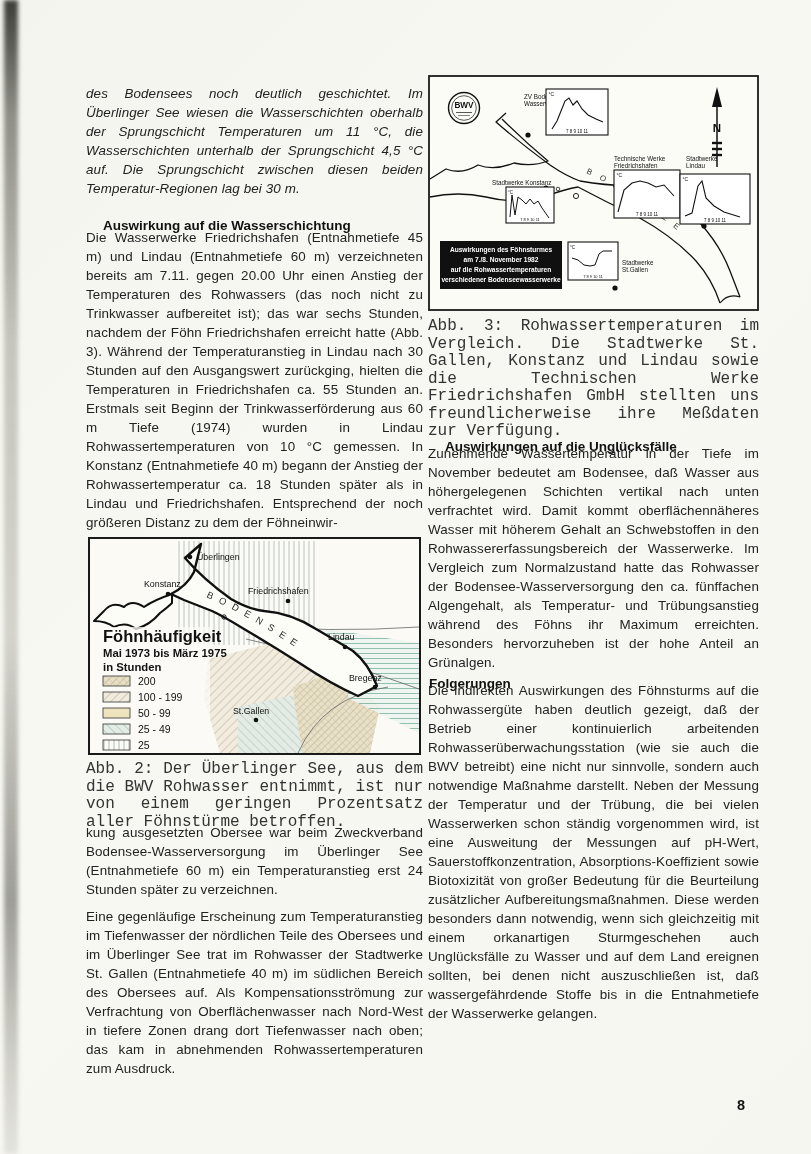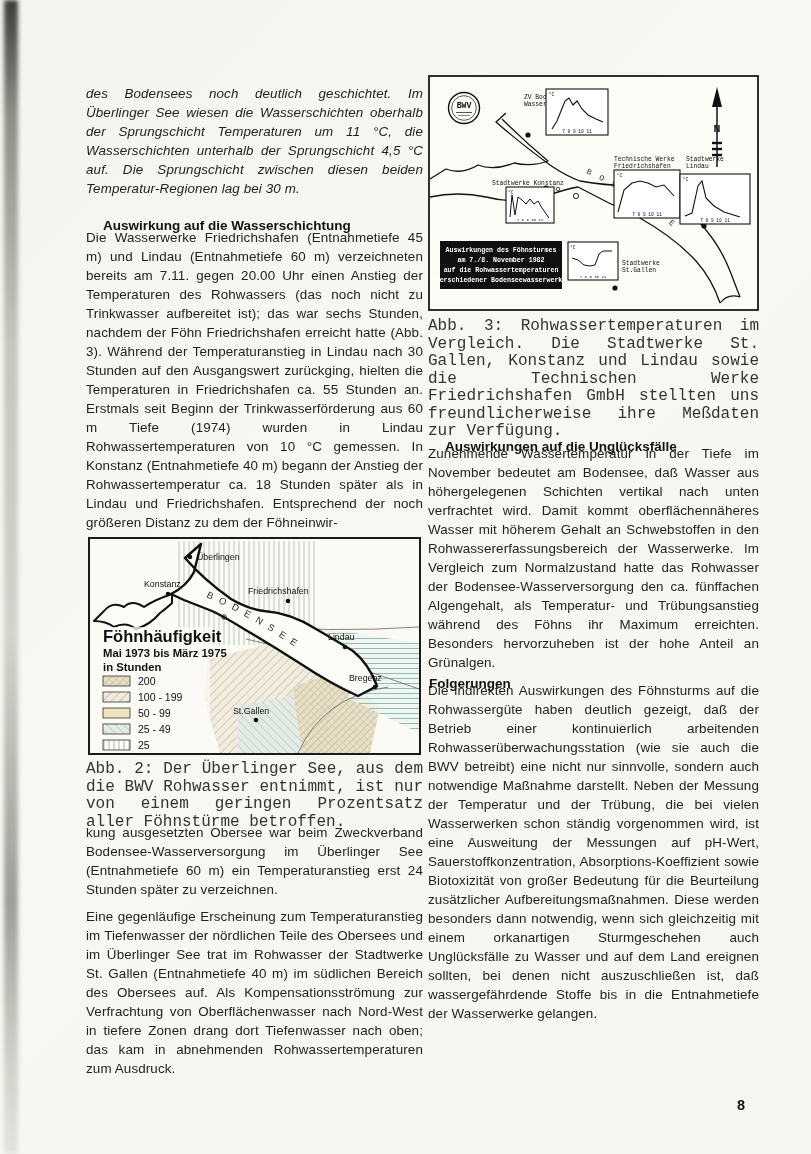--- a/index.html
+++ b/index.html
@@ -120,21 +120,21 @@
       </g>
     </svg>
   </div>
 
   <p class="caption blk" style="left:86px;top:761px;width:337px;">Abb. 2:  Der Überlinger See, aus dem die BWV Rohwasser entnimmt, ist nur von einem geringen Prozentsatz aller Föhnstürme betroffen.</p>
 
   <p class="body-par blk" style="left:86px;top:823px;width:337px;">kung ausgesetzten Obersee war beim Zweckverband Bodensee-Wasserversorgung im Überlinger See (Entnahmetiefe 60 m) ein Temperaturanstieg erst 24 Stunden später zu verzeichnen.</p>
 
   <p class="body-par blk" style="left:86px;top:907px;width:337px;">Eine gegenläufige Erscheinung zum Temperaturanstieg im Tiefenwasser der nördlichen Teile des Obersees und im Überlinger See trat im Rohwasser der Stadtwerke St. Gallen (Entnahmetiefe 40 m) im südlichen Bereich des Obersees auf. Als Kompensationsströmung zur Verfrachtung von Oberflächenwasser nach Nord-West in tiefere Zonen drang dort Tiefenwasser nach oben; das kam in abnehmenden Rohwassertemperaturen zum Ausdruck.</p>
 
-  <div class="blk" style="left:428px;top:75px;width:331px;height:236px;font-family:Liberation Mono, monospace;">
+  <div class="blk" style="left:428px;top:75px;width:331px;height:236px;">
     <svg class="figsvg" width="331" height="236" viewBox="0 0 331 236">
       <defs>
           <path id="lakepath3" d="M 158 98 Q 230 132 288 190" fill="none"></path>
         </defs>
       <rect x="1" y="1" width="329" height="234" fill="#fcfcf7" stroke="#1a1a1a" stroke-width="1.8"></rect>
 
       <g>
         <circle cx="36" cy="33" r="15.5" fill="none" stroke="#111" stroke-width="1.4"></circle>
         <circle cx="36" cy="33" r="12.3" fill="none" stroke="#111" stroke-width="0.7"></circle>
         <text x="36" y="33" text-anchor="middle" font-size="8.2" font-weight="bold" fill="#111">BWV</text>

